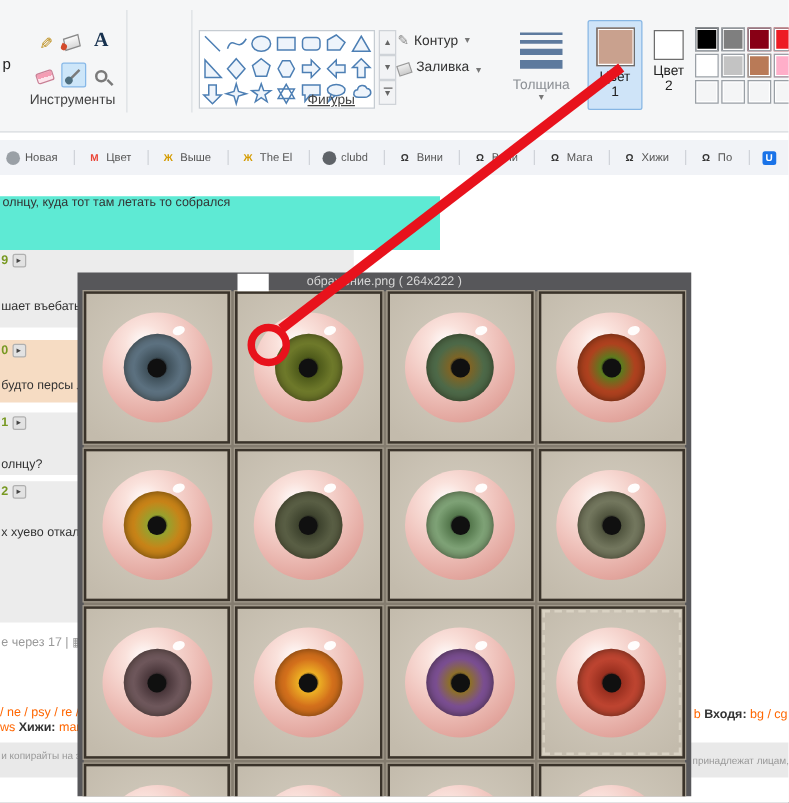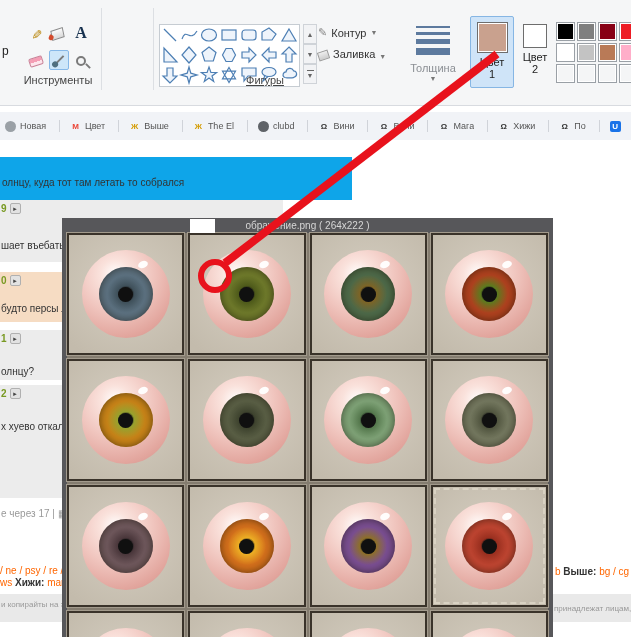--- a/index.html
+++ b/index.html
@@ -59,21 +59,21 @@
   .bmbar { position:absolute; left:0; top:112px; width:631px; height:28px; background:#f1f3f7; z-index:40;
     display:flex; align-items:center; overflow:hidden; }
   .bm-item { display:flex; align-items:center; gap:4px; padding:0 5px; flex:none; }
   .bm-item::after { content:''; width:1px; height:12px; background:#d0d3d9; margin-left:9px; }
   .fav { width:11px; height:11px; border-radius:2px; flex:none; background:var(--fbg); color:var(--ffg); font-size:8px; font-weight:bold; line-height:11px; text-align:center; overflow:hidden; }
   .fav.round { border-radius:50%; }
   .bm-label { font-size:9px; color:#555; white-space:nowrap; max-width:26px; overflow:hidden; }
   
   .page { position:absolute; left:0; top:140px; width:631px; height:502px; background:#fff; z-index:10; }
   .post { position:absolute; left:0; font-size:10px; color:#333; overflow:hidden; }
-  .post-intro { top:17px; width:352px; height:43px; background:#0ea5e9; padding:20px 2px; }
+  .post-intro { top:17px; width:352px; height:43px; background:#5eead4; padding:0 2px; }
   .post-b { top:60px; width:283px; height:62px; background:#ececec; }
   .post-peach { top:132px; width:283px; height:50px; background:#f6dcc3; }
   .post-c { top:190px; width:283px; height:50px; background:#ececec; }
   .post-d { top:245px; width:283px; height:113px; background:#ececec; }
   .post-head { display:flex; align-items:center; gap:3px; padding:3px 0 0 1px; }
   .pnum { color:#789922; font-weight:bold; font-size:10px; }
   .pbtn { width:11px; height:11px; background:#e2e2e2; border:1px solid #b0b0b0; border-radius:2px; font-size:7px; color:#444; line-height:9px; text-align:center; }
   .ptext { position:absolute; left:1px; white-space:nowrap; }
   .meta { position:absolute; left:1px; top:368px; font-size:10px; color:#999; display:flex; gap:3px; align-items:center; }
   .links1 { position:absolute; left:0; top:425px; font-size:10px; color:#f60; white-space:nowrap; }
@@ -318,21 +318,21 @@
     </div>
 
     <div class="links1">/ ne / psy / re / sc</div>
     <div class="links2">
       <span class="ol">ws</span>
       <span class="bl">Хижи:</span>
       <span class="ol">man /</span>
     </div>
     <div class="linksr">
       <span class="ol">b</span>
-      <span class="bl">Выше:</span>
+      <span class="bl">Входя:</span>
       <span class="ol">bg / cg / ruvn /</span>
     </div>
 
     <div class="copybar">
       <div class="copy-l">и копирайты на это</div>
       <div class="copy-r">принадлежат лицам, отпр</div>
     </div>
   </div>
 
   <div class="viewer">

